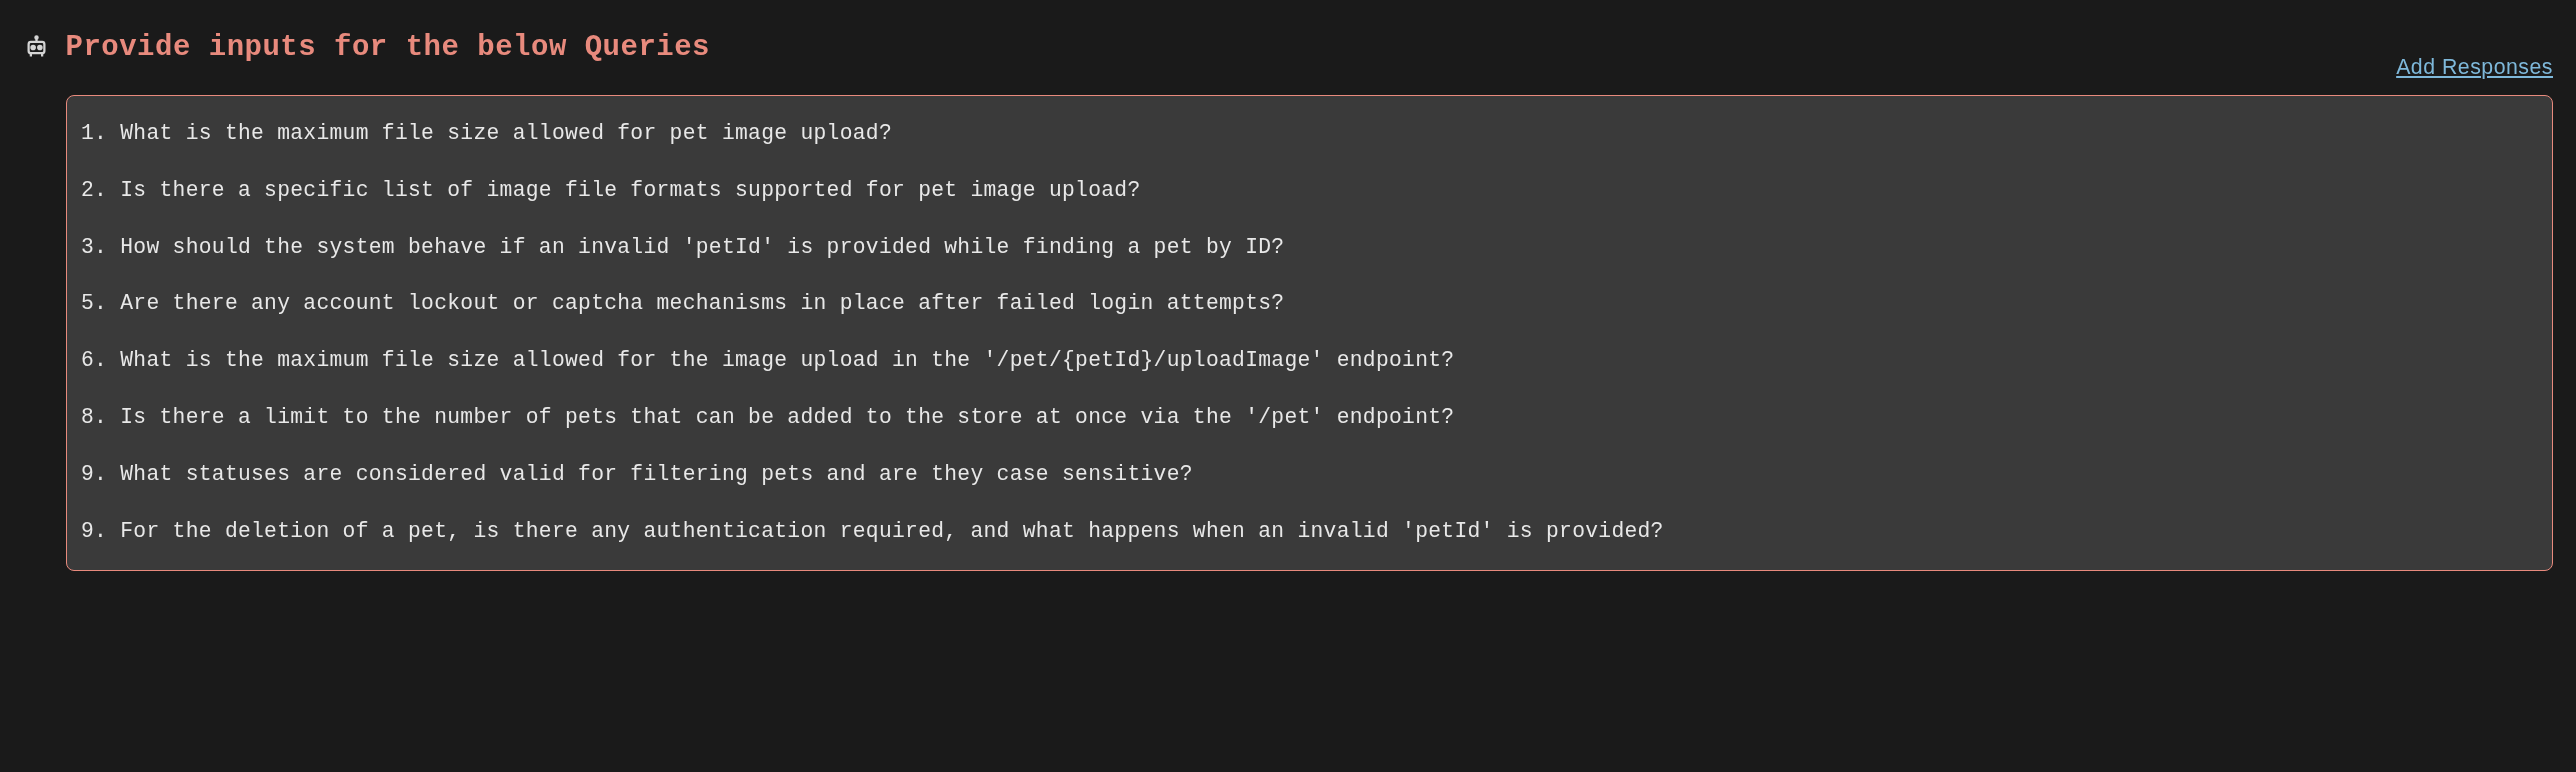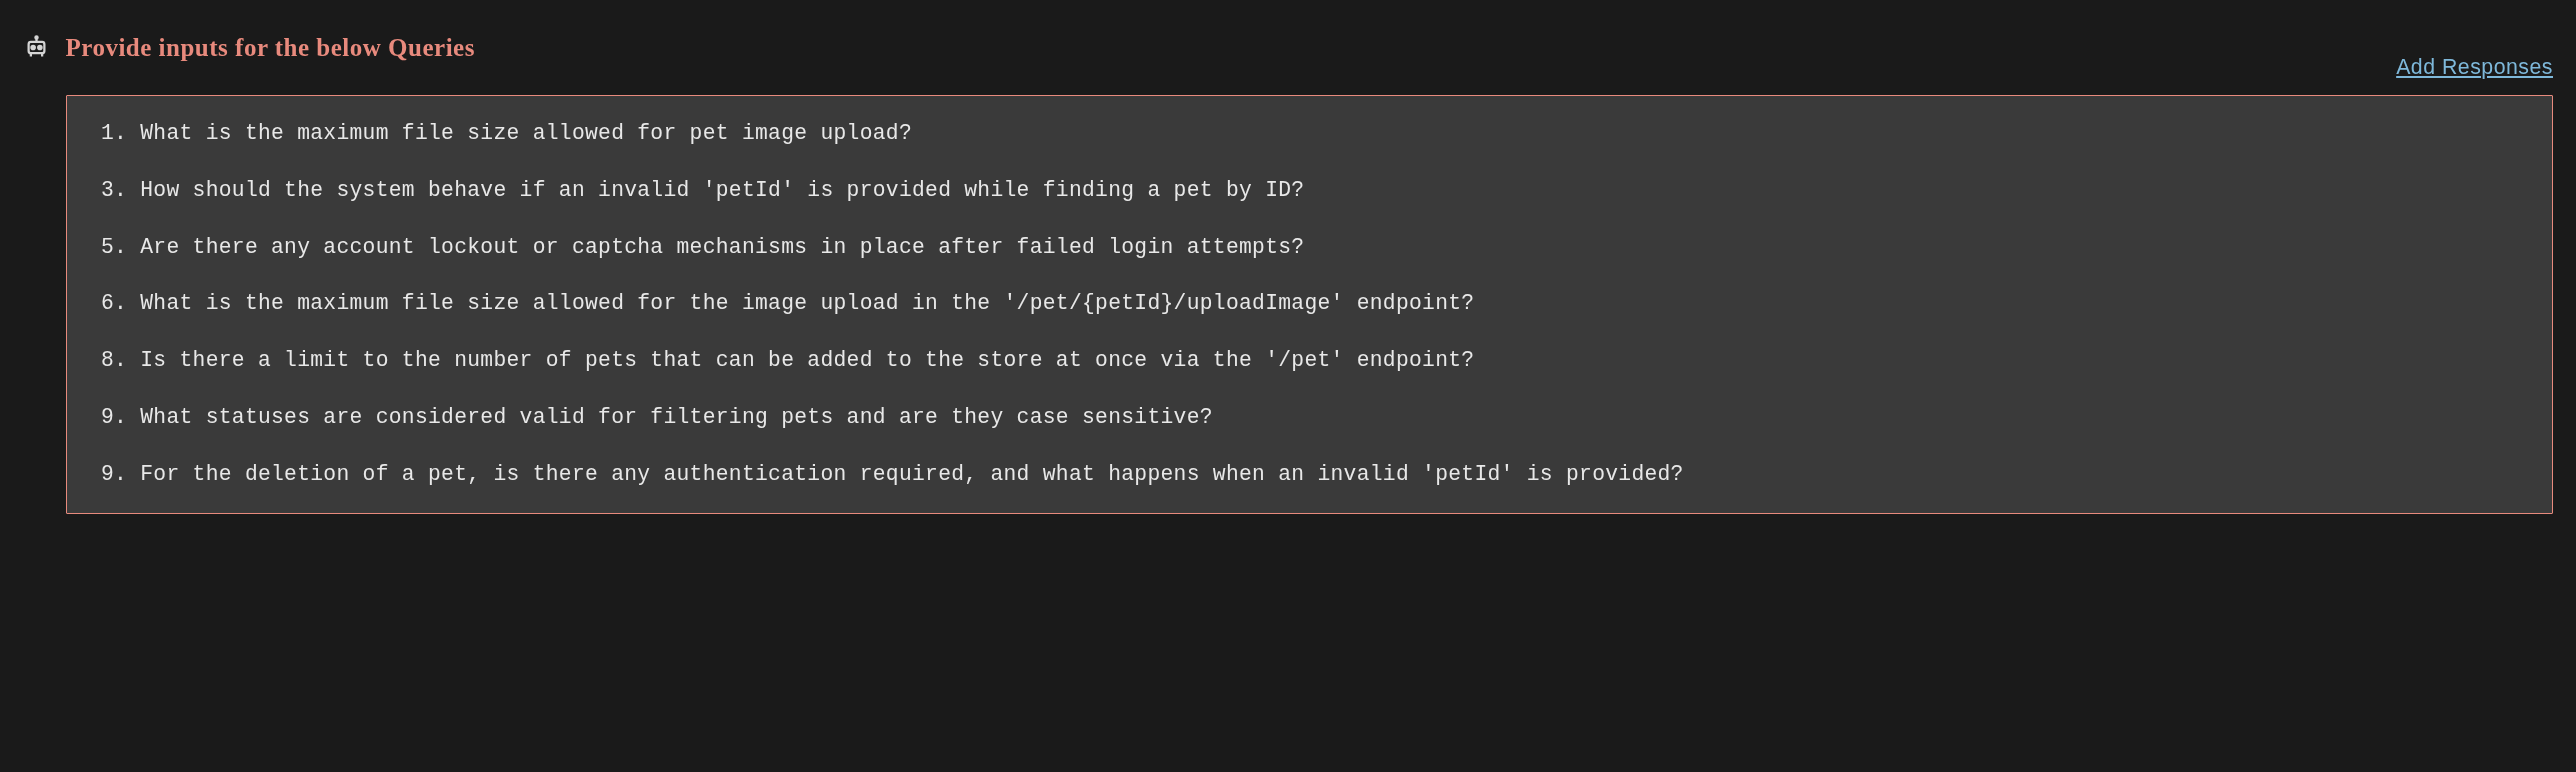--- a/index.html
+++ b/index.html
@@ -30,40 +30,40 @@
     
     .robot-icon {
       width: 27px;
       height: 27px;
       color: #d4d4d4;
       flex-shrink: 0;
     }
     
     .title {
       color: #e88a7d;
-      font-size: 25px;
-      font-family: Liberation Serif, serif;
+      font-size: 29px;
+      font-family: Liberation Mono, monospace;
       letter-spacing: 0.5px;
     }
     
     .add-responses {
       color: #7eb8da;
       font-size: 21.3px;
       text-decoration: underline;
       font-family: Liberation Sans, sans-serif;
       cursor: pointer;
       letter-spacing: 0.5px;
       margin-top: 39px;
     }
     
     .queries-box {
       background-color: #3a3a3a;
       border: 1px solid #e88a7d;
-      border-radius: 1px;
-      padding: 23px 34px;
+      border-radius: 8px;
+      padding: 23px 14px;
       margin-left: 43px;
     }
     
     .query-item {
       color: #e8e8e8;
       font-size: 21.3px;
       font-family: 'Courier New', Courier, monospace;
       line-height: 1.4;
       margin-bottom: 27px;
       letter-spacing: 0.3px;
@@ -89,20 +89,21 @@
         <line x1="17" y1="17" x2="17" y2="20"></line>
       </svg>
     </span>
     <h1 class="title">Provide inputs for the below Queries</h1>
   </div>
   <a class="add-responses">Add Responses</a>
 </div>
 
 <div class="queries-box">
   <div class="query-item">1. What is the maximum file size allowed for pet image upload?</div>
+  <div class="query-item">2. Is there a specific list of image file formats supported for pet image upload?</div>
   <div class="query-item">3. How should the system behave if an invalid 'petId' is provided while finding a pet by ID?</div>
   <div class="query-item">5. Are there any account lockout or captcha mechanisms in place after failed login attempts?</div>
   <div class="query-item">6. What is the maximum file size allowed for the image upload in the '/pet/{petId}/uploadImage' endpoint?</div>
   <div class="query-item">8. Is there a limit to the number of pets that can be added to the store at once via the '/pet' endpoint?</div>
   <div class="query-item">9. What statuses are considered valid for filtering pets and are they case sensitive?</div>
   <div class="query-item">9. For the deletion of a pet, is there any authentication required, and what happens when an invalid 'petId' is provided?</div>
 </div>
 
 
 </body></html>

